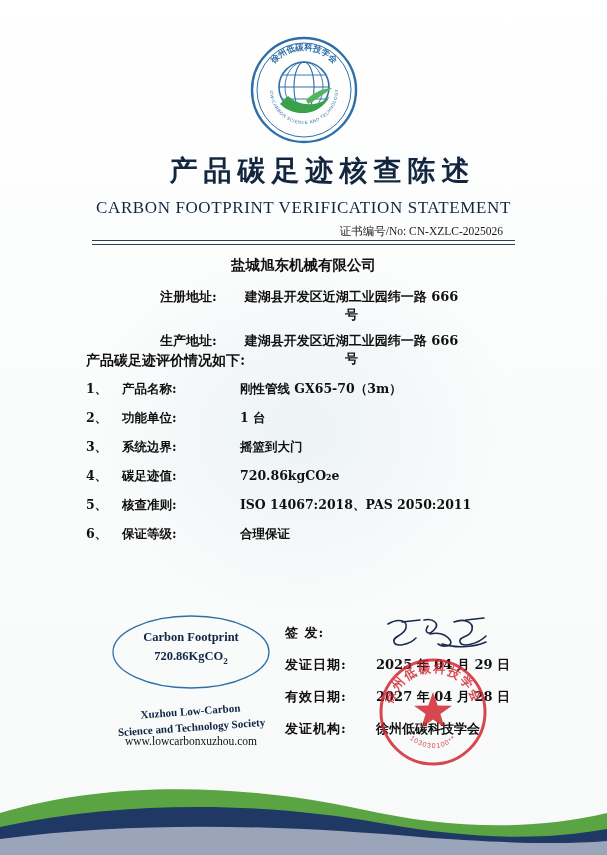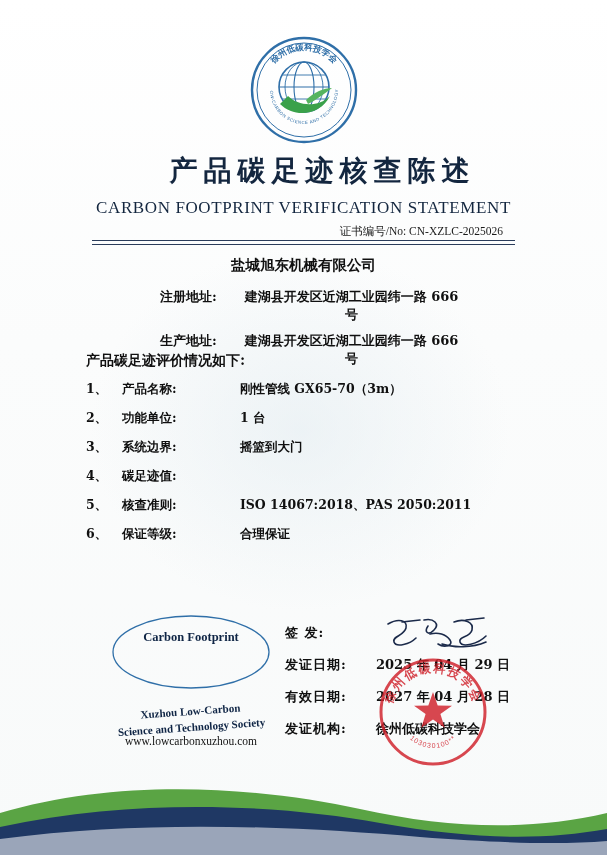--- a/index.html
+++ b/index.html
@@ -332,40 +332,42 @@
       <span class="item-value">1 台</span>
     </div>
     <div class="item-row">
       <span class="item-num">3、</span>
       <span class="item-label">系统边界:</span>
       <span class="item-value">摇篮到大门</span>
     </div>
     <div class="item-row">
       <span class="item-num">4、</span>
       <span class="item-label">碳足迹值:</span>
+      <span class="item-value">720.86kgCO₂e</span>
     </div>
     <div class="item-row">
       <span class="item-num">5、</span>
       <span class="item-label">核查准则:</span>
       <span class="item-value">ISO 14067:2018、PAS 2050:2011</span>
     </div>
     <div class="item-row">
       <span class="item-num">6、</span>
       <span class="item-label">保证等级:</span>
       <span class="item-value">合理保证</span>
     </div>
   </div>
 
   <div class="society">
     <div class="oval">
       <svg width="186" height="92" viewBox="0 0 186 92">
         <ellipse cx="93" cy="46" rx="78" ry="36" fill="none" stroke="#2f6fa8" stroke-width="1.3"></ellipse>
       </svg>
       <div class="oval-text">
         <div class="oval-l1">Carbon Footprint</div>
+        <div class="oval-l2"><span>720.86KgCO</span><sub>2</sub></div>
       </div>
     </div>
     <div class="society-name" style="white-space: pre-line;">Xuzhou Low-Carbon
 Science and Technology Society</div>
   </div>
   <div class="society-url">www.lowcarbonxuzhou.com</div>
 
   <div class="sig">
     <div class="sig-row">
       <span class="sig-label">签  发:</span>

